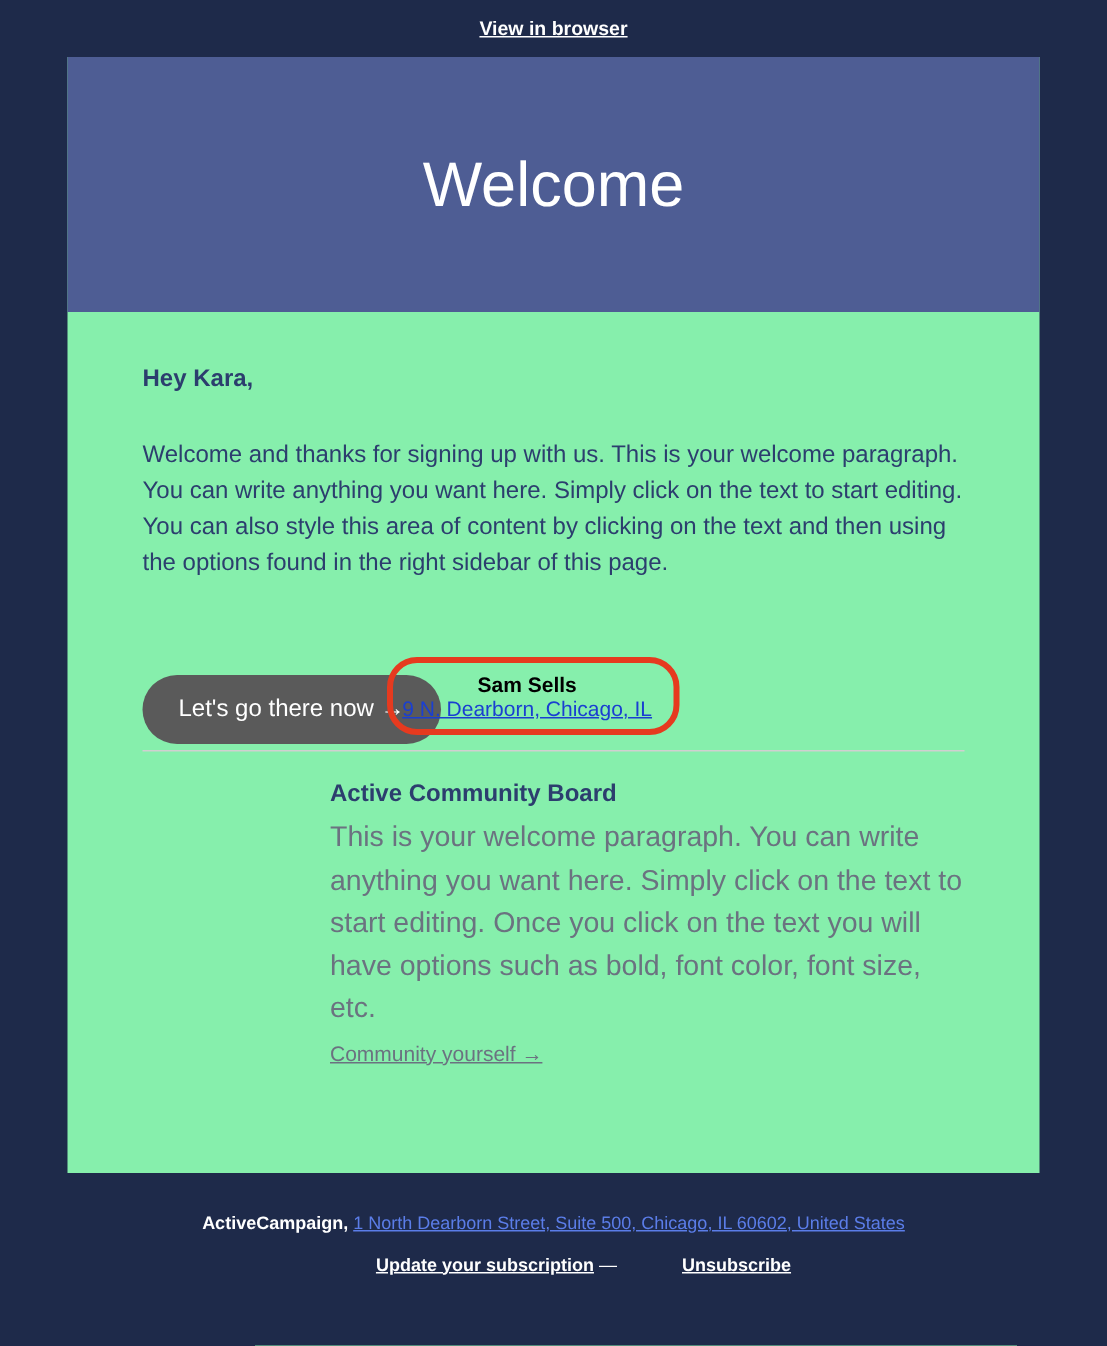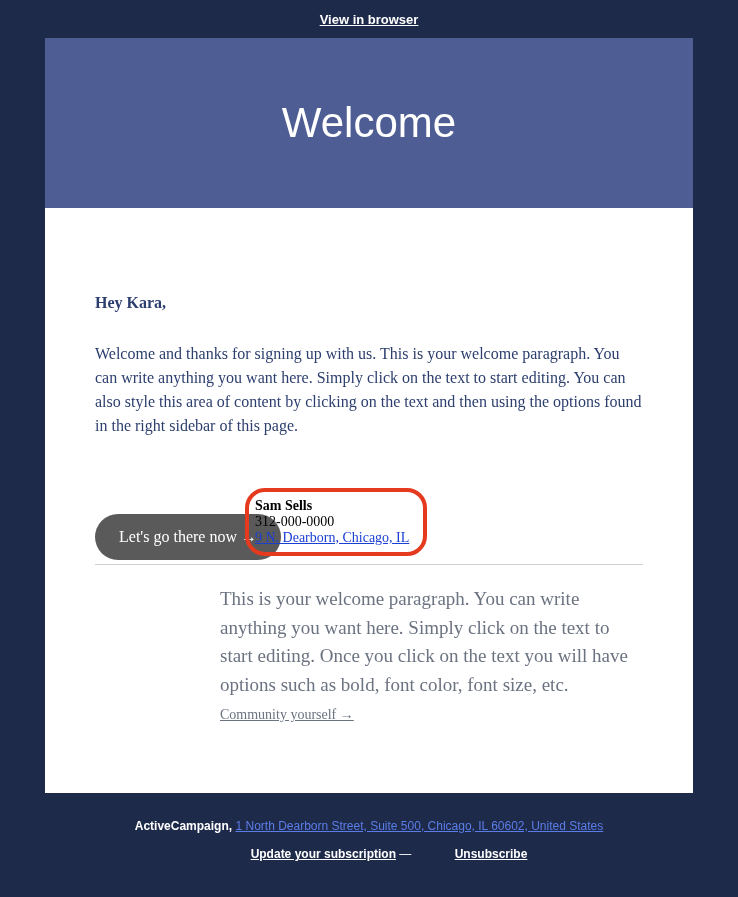--- a/index.html
+++ b/index.html
@@ -21,37 +21,36 @@
     .top-bar a {
       color: #ffffff;
       font-size: 13px;
       font-weight: bold;
       text-decoration: underline;
       margin-top: 28px;
     }
     .email-container {
       width: 648px;
       margin: 0 auto;
-      background-color: #ffffff;
+      background-color: #86efac;
     }
     .hero {
       background-color: #4e5d94;
       height: 170px;
       display: flex;
       align-items: center;
       justify-content: center;
     }
     .hero h1 {
       color: #ffffff;
       font-size: 42px;
       font-weight: normal;
     }
     .content {
-      padding: 86px 50px 30px 50px;
-      font-family: Liberation Serif, serif;
+      padding: 36px 50px 30px 50px;
     }
     .greeting {
       color: #2c3e6e;
       font-size: 16px;
       font-weight: bold;
       margin-bottom: 30px;
     }
     .welcome-paragraph {
       color: #2c3e6e;
       font-size: 16px;
@@ -81,20 +80,21 @@
       right: 0;
       bottom: 0;
       border: 4px solid #e63a1f;
       border-radius: 20px;
       pointer-events: none;
     }
     .sender-name {
       font-weight: bold;
       font-size: 14px;
       color: #000000;
+      text-align: center;
     }
     .sender-email, .sender-address {
       color: #1a3fd1;
       text-decoration: underline;
       font-size: 14px;
       display: block;
     }
     .sender-phone {
       font-size: 14px;
       color: #000000;
@@ -165,27 +165,27 @@
   </div>
 
   <div class="content">
     <p class="greeting">Hey Kara,</p>
     <p class="welcome-paragraph">Welcome and thanks for signing up with us. This is your welcome paragraph. You can write anything you want here. Simply click on the text to start editing. You can also style this area of content by clicking on the text and then using the options found in the right sidebar of this page.</p>
     <a href="#" class="cta-button">Let's go there now →</a>
 
     <div class="sender-block">
       <div class="highlight-box"></div>
       <div class="sender-name">Sam Sells</div>
-      <div class="sender-phone">312-000-0000</div>
       <a href="#" class="sender-address">9 N. Dearborn, Chicago, IL</a>
     </div>
 
     <hr class="divider">
 
     <div class="community-section">
+      <p class="community-title">Active Community Board</p>
       <p class="community-text">This is your welcome paragraph. You can write anything you want here. Simply click on the text to start editing. Once you click on the text you will have options such as bold, font color, font size, etc.</p>
       <a href="#" class="community-link">Community yourself →</a>
     </div>
   </div>
 </div>
 
 <div class="footer">
   <div>
     <span class="company">ActiveCampaign,</span>
     <a href="#" class="address-link">1 North Dearborn Street, Suite 500, Chicago, IL 60602, United States</a>

